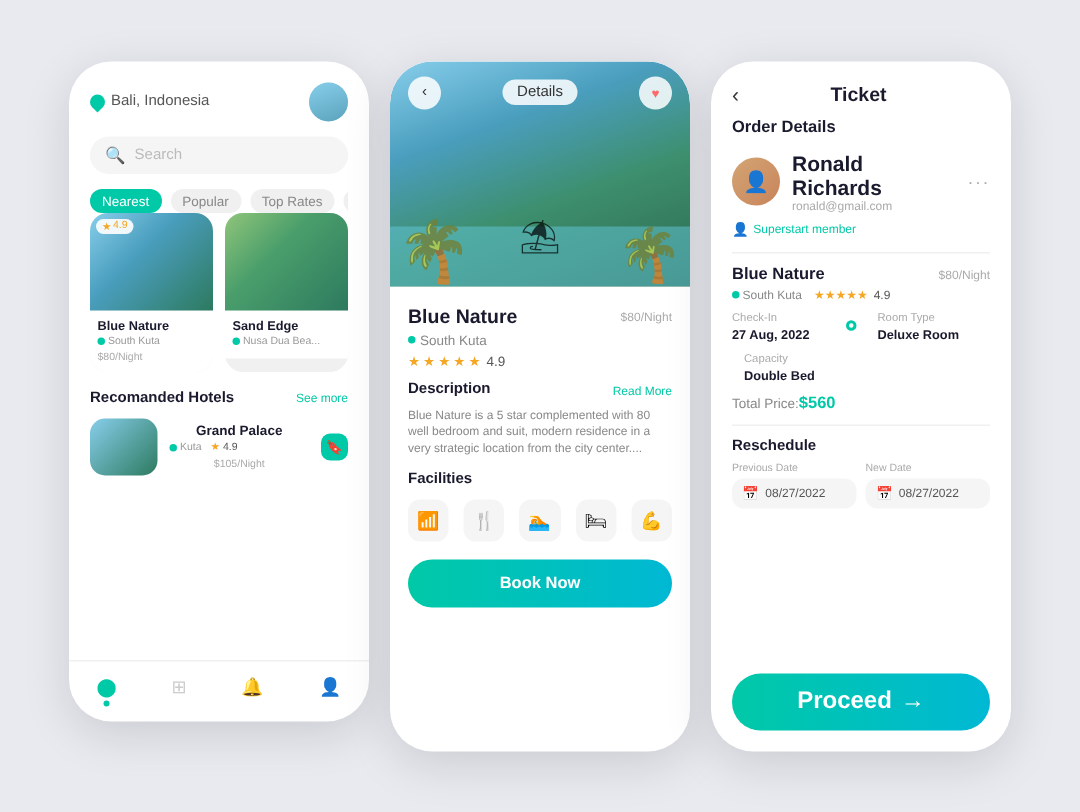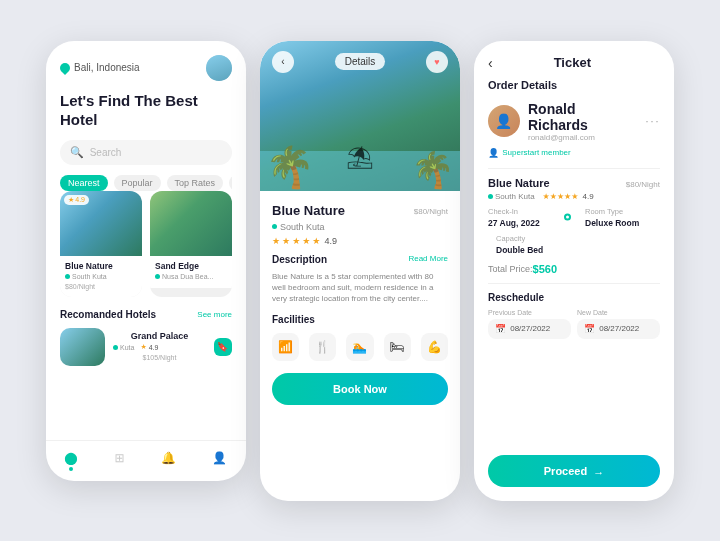--- a/index.html
+++ b/index.html
@@ -372,20 +372,21 @@
     .star-count { font-size: 9px; color: #555; margin-left: 2px; }
     .desc-label {
       font-size: 10px;
       font-weight: 700;
       color: #1a1a2e;
       margin-bottom: 2px;
     }
     .read-more-row {
       display: flex;
       justify-content: space-between;
+      align-items: center;
       margin-bottom: 4px;
     }
     .read-more-link {
       font-size: 8px;
       color: #00c9a7;
     }
     .desc-text {
       font-size: 8px;
       color: #888;
       line-height: 1.4;
@@ -617,21 +618,21 @@
       font-size: 9px;
       color: #00c9a7;
     }
     .date-val {
       font-size: 8px;
       color: #555;
     }
     .proceed-btn {
       background: linear-gradient(90deg, #00c9a7, #00b8d4);
       color: #fff;
-      font-size: 11px;
+      font-size: 16px;
       font-weight: 700;
       text-align: center;
       padding: 10px;
       border-radius: 20px;
       cursor: pointer;
       display: flex;
       align-items: center;
       justify-content: center;
       gap: 6px;
       margin: 0 14px 14px 14px;
@@ -673,21 +674,20 @@
       <div class="location-bar">
         <div class="location-left">
           <div class="pin-icon"></div>
           <span class="location-text">Bali, Indonesia</span>
         </div>
         <div class="avatar-sm">
           <div class="avatar-sm-inner"></div>
         </div>
       </div>
 
-      <div class="headline">Let's Find The Best Hotel</div>
 
       <div class="search-bar">
         <span class="search-icon-sm">🔍</span>
         <span class="search-placeholder">Search</span>
       </div>
 
       <div class="filter-tabs">
         <div class="filter-tab active">Nearest</div>
         <div class="filter-tab">Popular</div>
         <div class="filter-tab">Top Rates</div>

